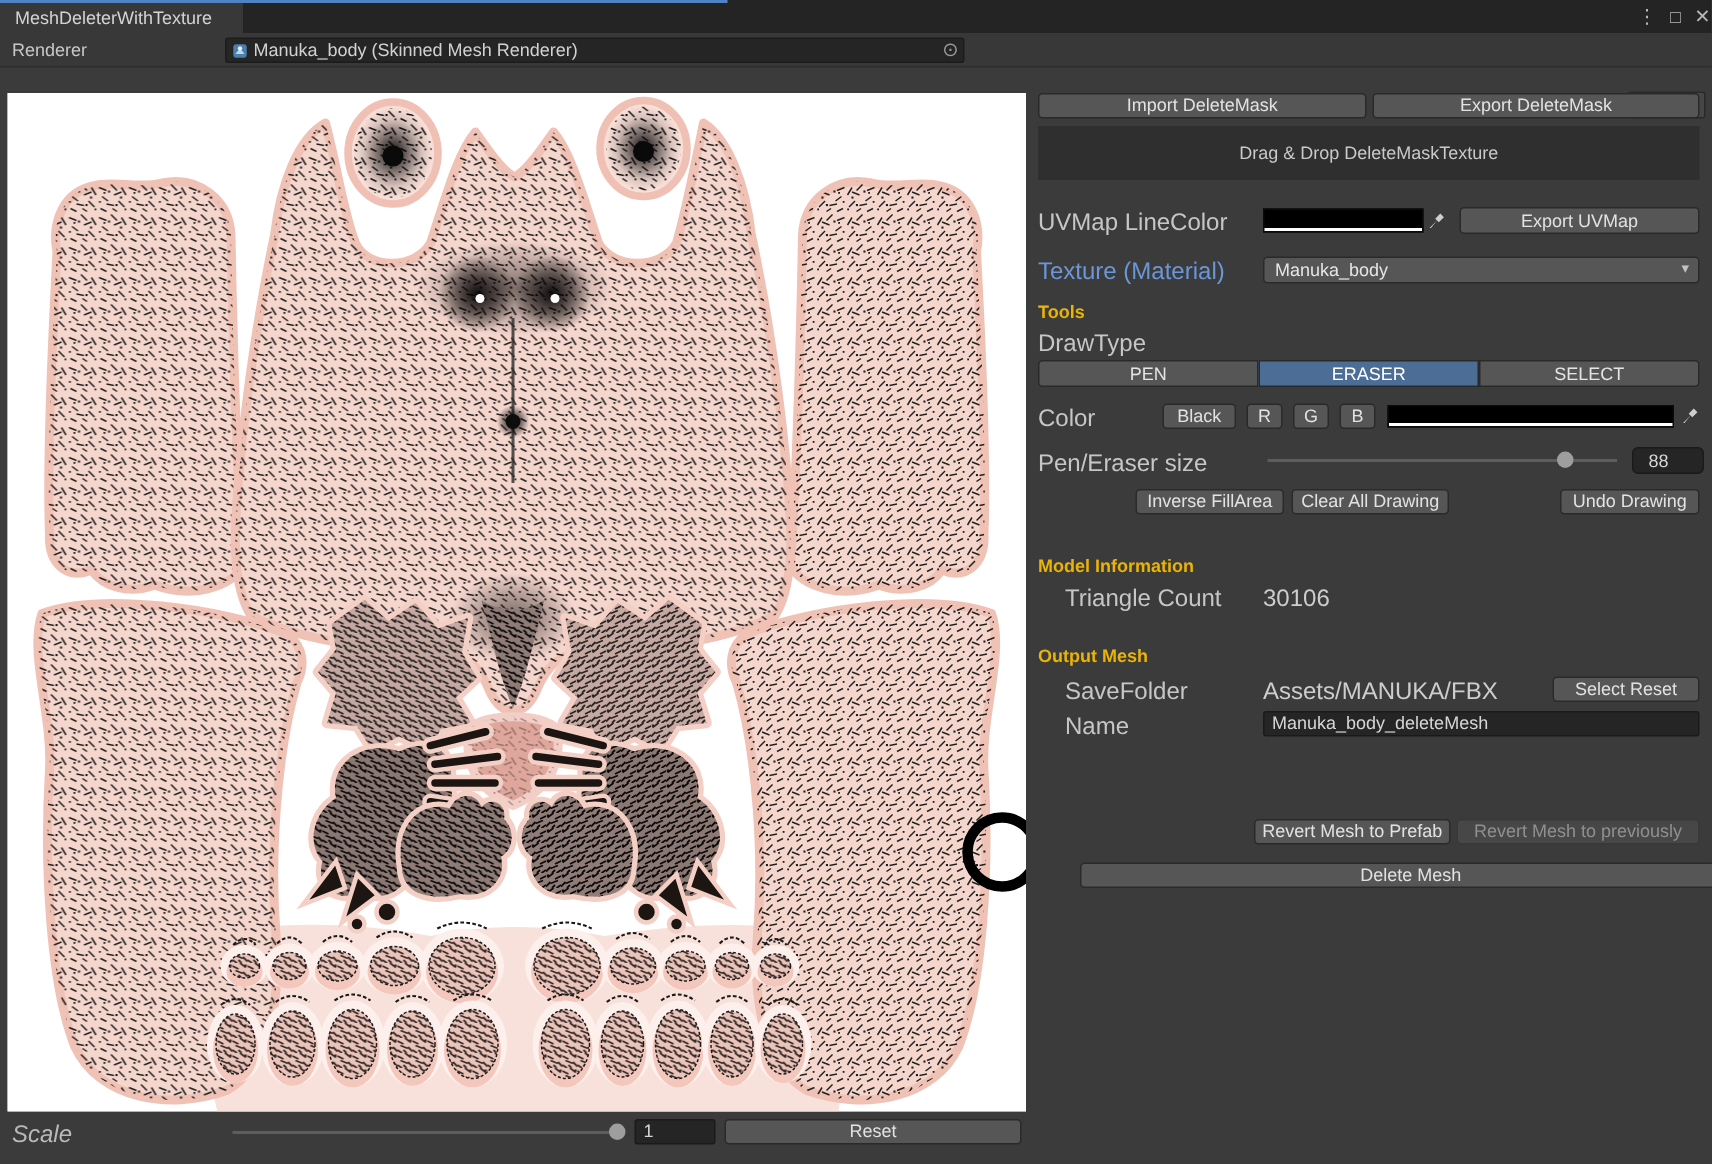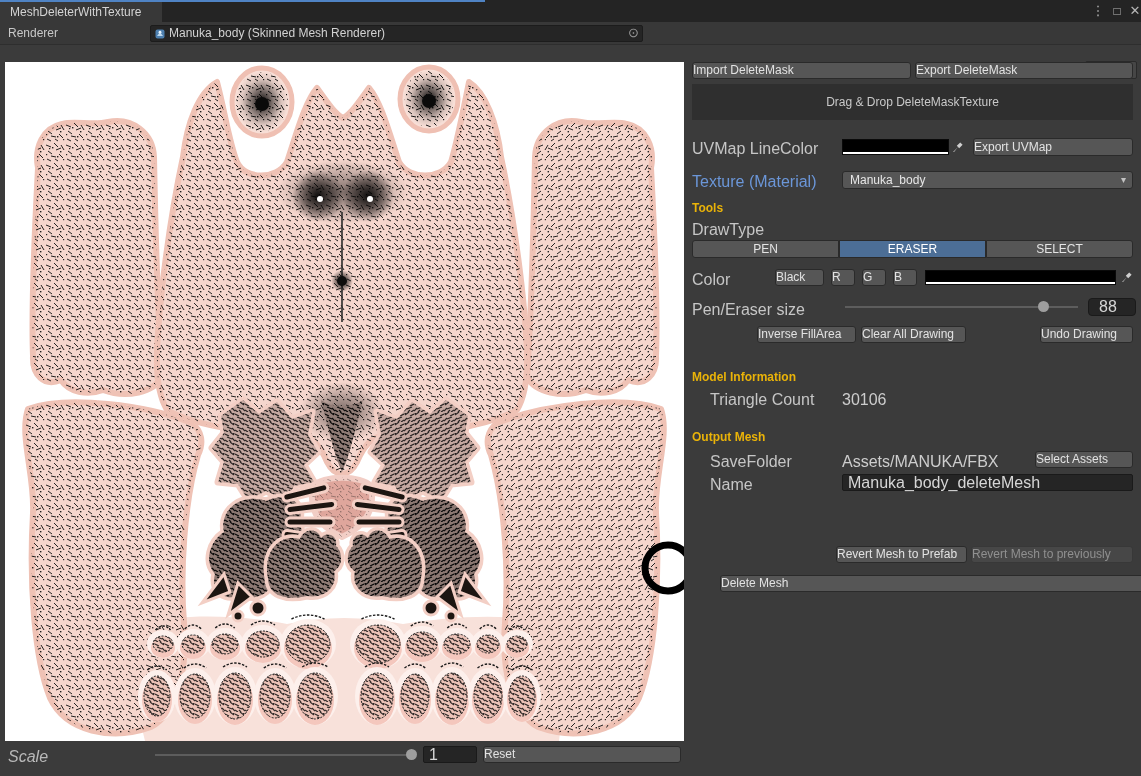--- a/index.html
+++ b/index.html
@@ -20,26 +20,26 @@
   #objfield{left:150px;top:25px;width:493px;height:17px;background:#252525;border:1px solid #1c1c1c;
     border-radius:2px;box-sizing:border-box;color:#d2d2d2;font-size:12px;line-height:15px;}
   #objfield .txt{position:absolute;left:18px;top:0;}
   #obj-icon{position:absolute;left:4px;top:2.5px;width:10px;height:10px;}
   #obj-picker{position:absolute;right:3px;top:-1px;color:#9a9a9a;font-size:13px;}
   #lang-dd{left:1085px;top:23px;width:52px;height:18px;background:#464646;border:1px solid #2a2a2a;
     border-radius:2px;box-sizing:border-box;color:#cfcfcf;font-size:12px;line-height:16px;padding-left:9px;margin-top:38px;}
   #lang-dd .arr{position:absolute;right:6px;top:0;color:#a8a8a8;font-size:10px;line-height:16px;}
   
   .btn{background:#565656;border:1px solid #2a2a2a;border-radius:3px;color:#e2e2e2;font-size:12px;
-    text-align:left;box-sizing:border-box;}
+    text-align:center;box-sizing:border-box;}
   .btn.disabled{background:#474747;color:#909090;border-color:#383838;}
   .lbl{font-size:16px;color:#c6c6c6;white-space:nowrap;}
   .hdr{font-size:12px;font-weight:bold;color:#eab308;white-space:nowrap;}
   .field{background:#252525;border:1px solid #1a1a1a;border-radius:2px;box-sizing:border-box;
-    color:#d6d6d6;font-size:16px;}
+    color:#d6d6d6;font-size:12px;}
   .swatch{background:#000;border:1px solid #0a0a0a;box-sizing:border-box;}
   .swatch .alpha{position:absolute;left:0;right:0;bottom:0;height:2px;background:#fff;}
   .track{height:2px;background:#5d5d5d;}
   .thumb{width:11px;height:11px;border-radius:50%;background:#9e9e9e;}
   
   #btn-import{left:692px;top:62px;width:219px;height:17px;line-height:15px;}
   #btn-exportmask{left:915px;top:62px;width:218px;height:17px;line-height:15px;}
   #dragdrop{left:692px;top:84px;width:441px;height:36px;background:#2f2f2f;color:#c9c9c9;font-size:12px;
     display:flex;align-items:center;justify-content:center;}
   #uv-lbl{left:692px;top:140px;}
@@ -444,21 +444,21 @@
 <div id="btn-clear" class="abs btn">Clear All Drawing</div>
 <div id="btn-undo" class="abs btn">Undo Drawing</div>
 
 <div id="model-hdr" class="abs hdr">Model Information</div>
 <div id="tri-lbl" class="abs lbl">Triangle Count</div>
 <div id="tri-val" class="abs lbl">30106</div>
 
 <div id="output-hdr" class="abs hdr">Output Mesh</div>
 <div id="save-lbl" class="abs lbl">SaveFolder</div>
 <div id="save-val" class="abs lbl">Assets/MANUKA/FBX</div>
-<div id="btn-folder" class="abs btn">Select Assets</div>
+<div id="btn-folder" class="abs btn">Select Reset</div>
 <div id="name-lbl" class="abs lbl">Name</div>
 <div id="name-field" class="abs field">Manuka_body_deleteMesh</div>
 
 <div id="btn-revert1" class="abs btn">Revert Mesh to Prefab</div>
 <div id="btn-revert2" class="abs btn disabled">Revert Mesh to previously</div>
 <div id="btn-delete" class="abs btn">Delete Mesh</div>
 
 <div id="scale-lbl" class="abs lbl">Scale</div>
 <div id="scale-track" class="abs track"></div>
 <div id="scale-thumb" class="abs thumb"></div>

